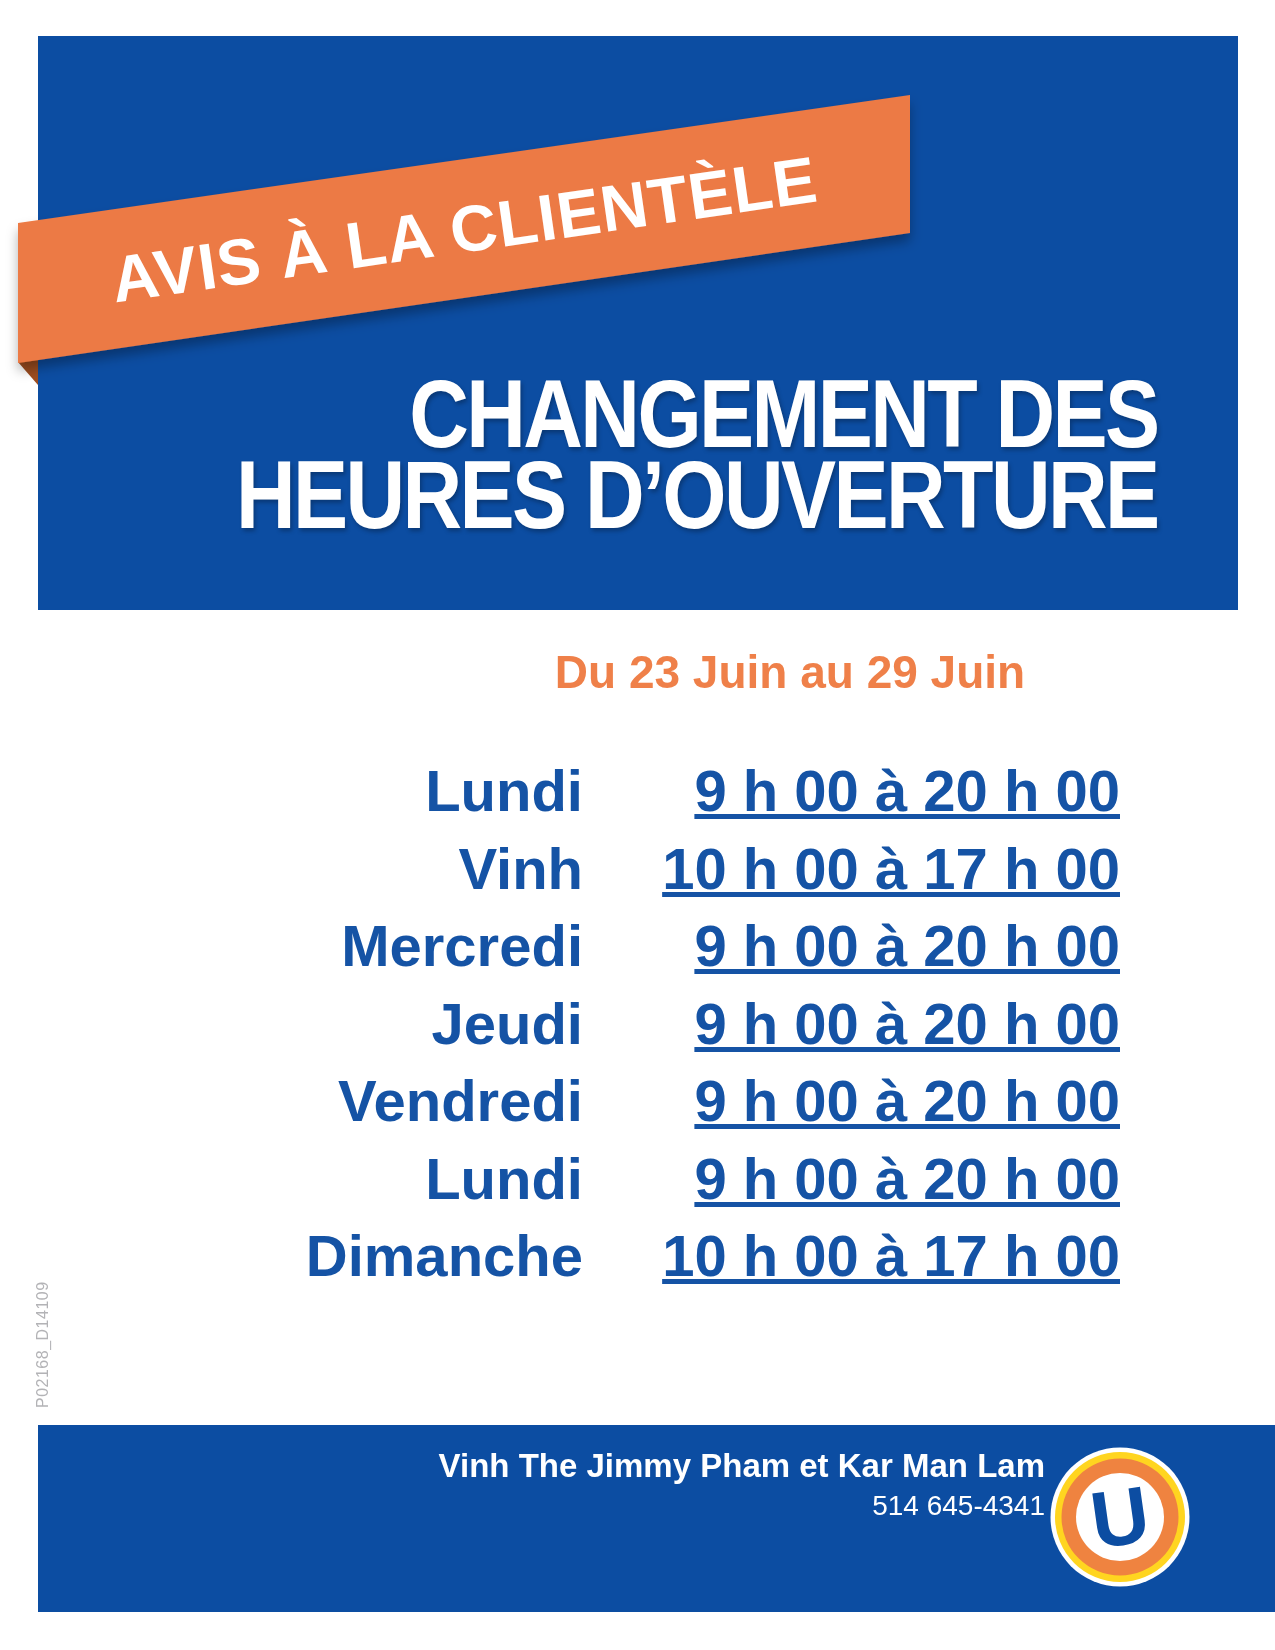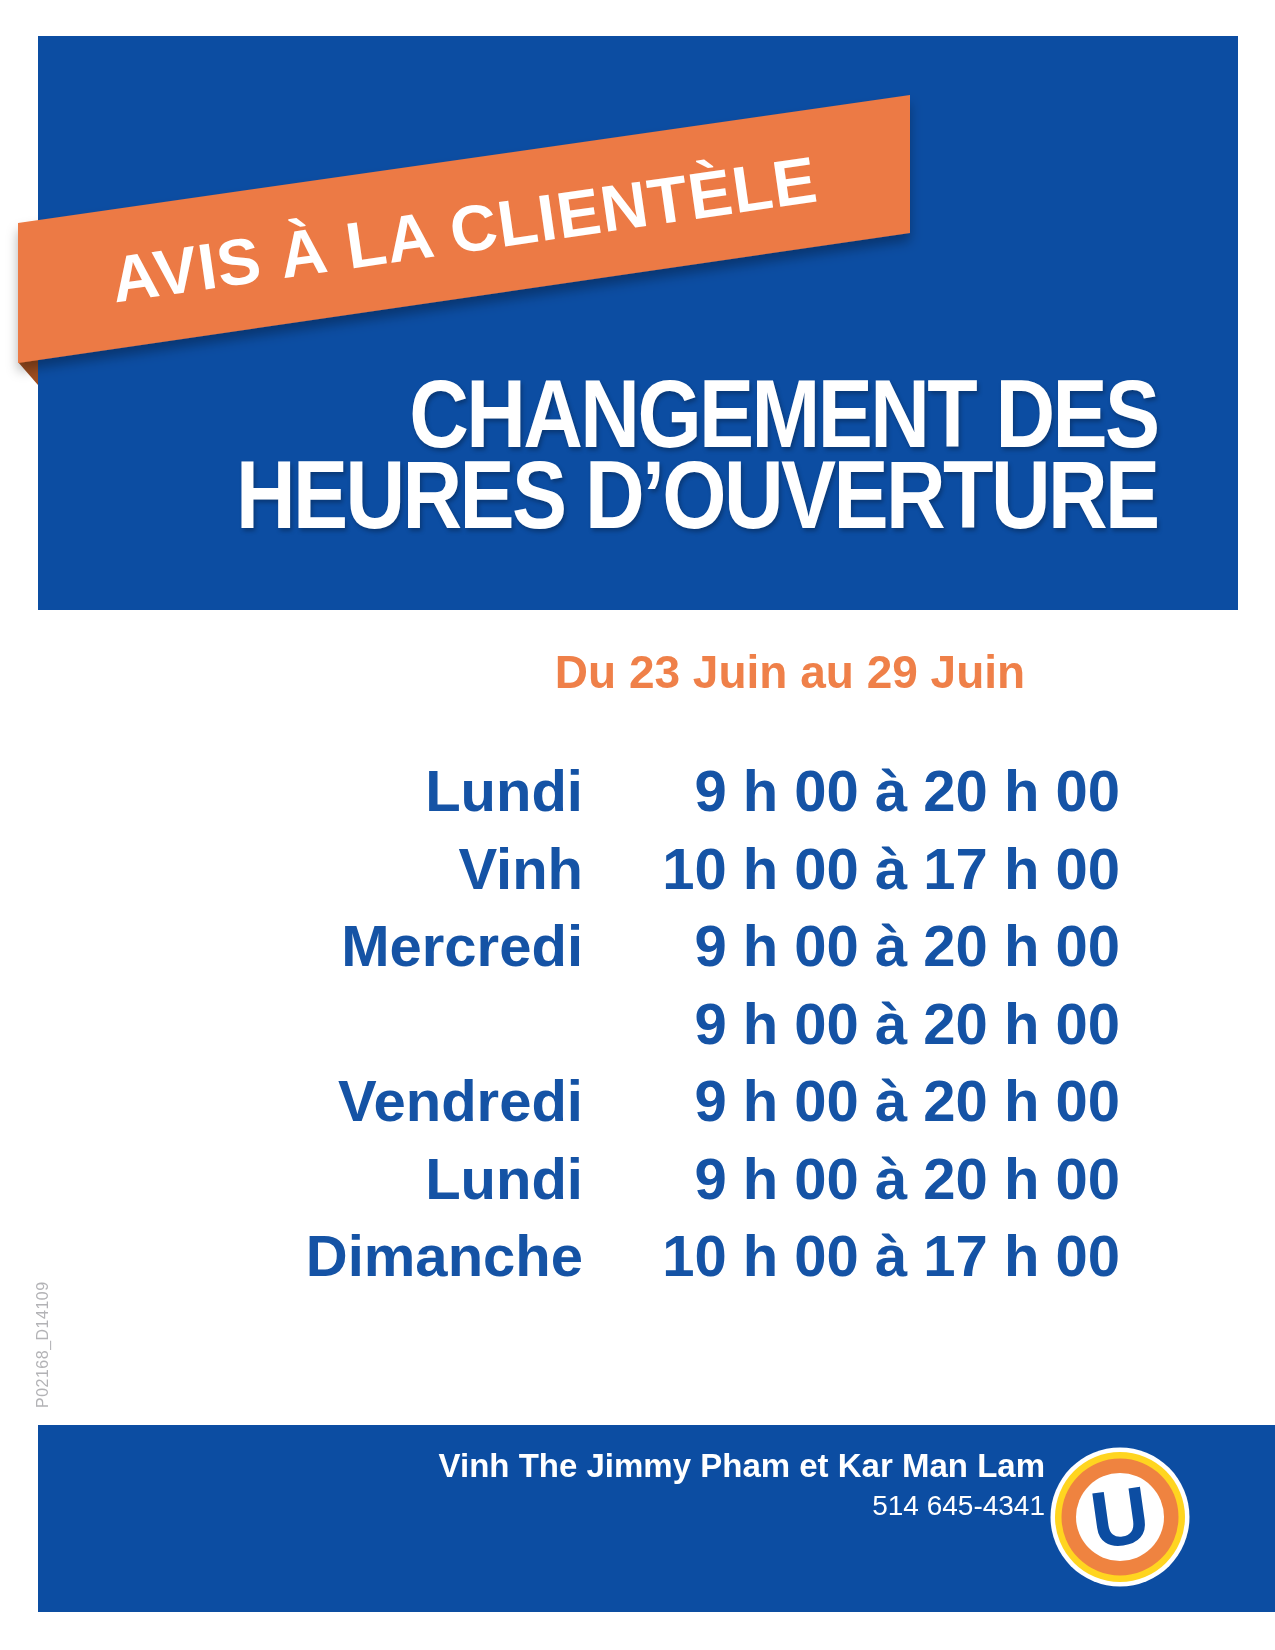--- a/index.html
+++ b/index.html
@@ -42,24 +42,23 @@
     white-space:nowrap;
   }
   .schedule{
     position:absolute;top:752px;right:155px;width:820px;
   }
   .sched-row{
     display:flex;align-items:baseline;
     height:77.5px;line-height:77.5px;
     font-size:58px;font-weight:bold;color:#1553A5;
     white-space:nowrap;
-    justify-content:flex-end;
   }
   .sched-day{flex:1 1 auto;text-align:right;margin-right:42px;}
-  .sched-hours{flex:0 0 495px;text-align:right;}
+  .sched-hours{flex:0 0 495px;text-align:right;text-decoration:underline;}
   
   .side-code{
     position:absolute;left:34px;top:1408px;
     transform:rotate(-90deg);
     transform-origin:0 0;
     color:#b3b3b6;
     font-size:16px;
     letter-spacing:0.5px;
     white-space:nowrap;
   }
@@ -111,20 +110,21 @@
     </div>
     <div class="sched-row">
       <span class="sched-day">Vinh</span>
       <span class="sched-hours">10 h 00 à 17 h 00</span>
     </div>
     <div class="sched-row">
       <span class="sched-day">Mercredi</span>
       <span class="sched-hours">9 h 00 à 20 h 00</span>
     </div>
     <div class="sched-row">
+      <span class="sched-day">Jeudi</span>
       <span class="sched-hours">9 h 00 à 20 h 00</span>
     </div>
     <div class="sched-row">
       <span class="sched-day">Vendredi</span>
       <span class="sched-hours">9 h 00 à 20 h 00</span>
     </div>
     <div class="sched-row">
       <span class="sched-day">Lundi</span>
       <span class="sched-hours">9 h 00 à 20 h 00</span>
     </div>

